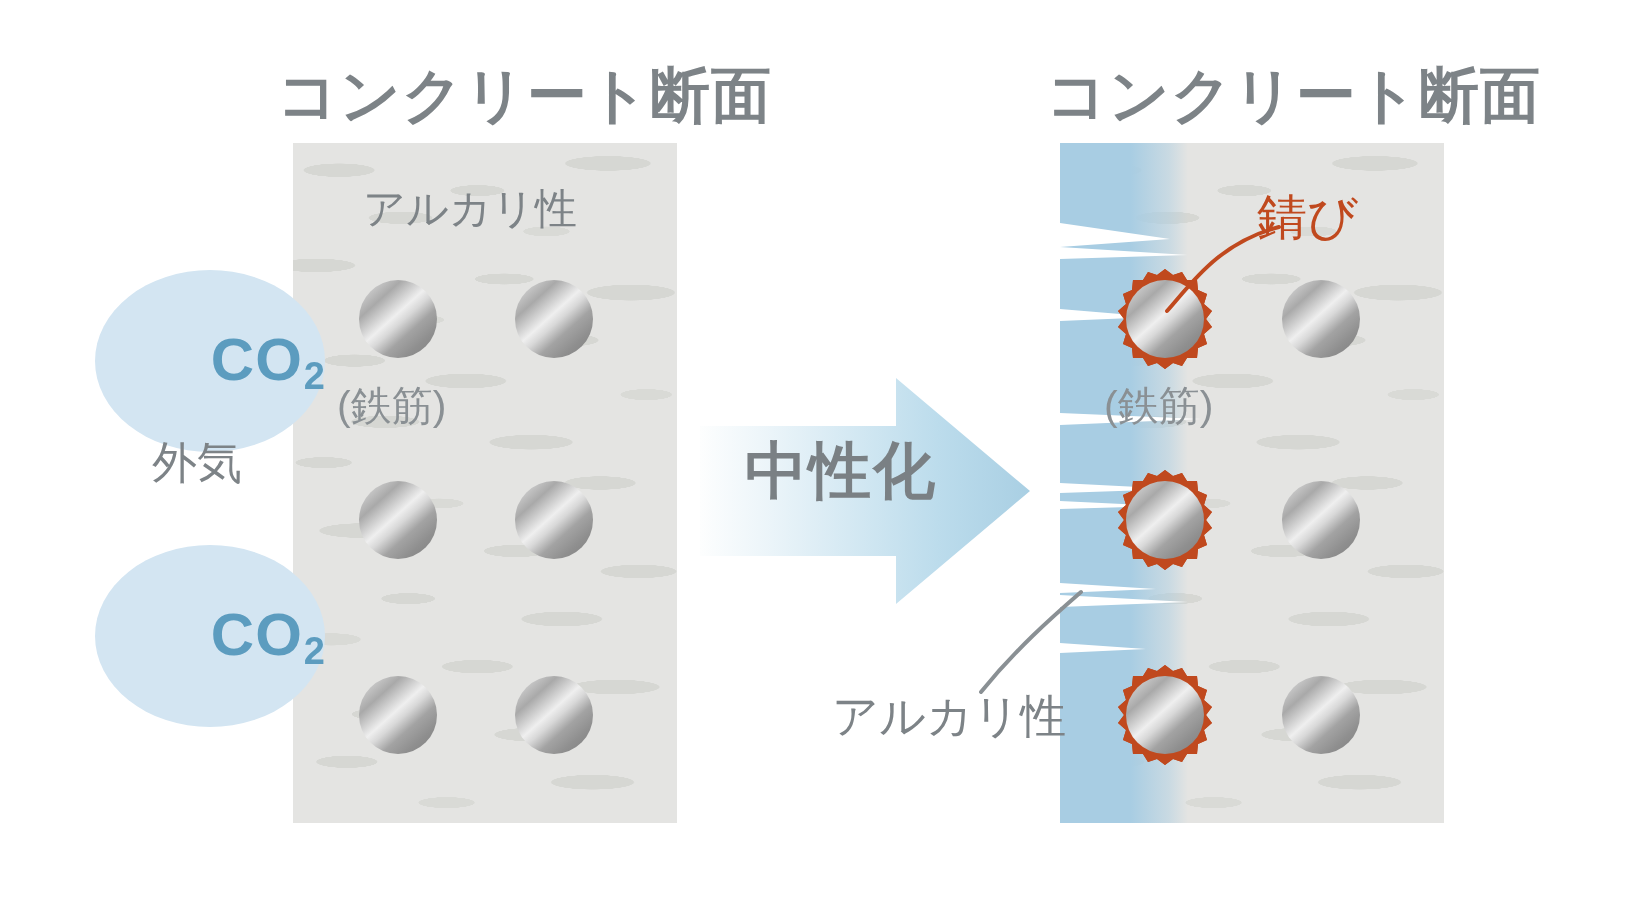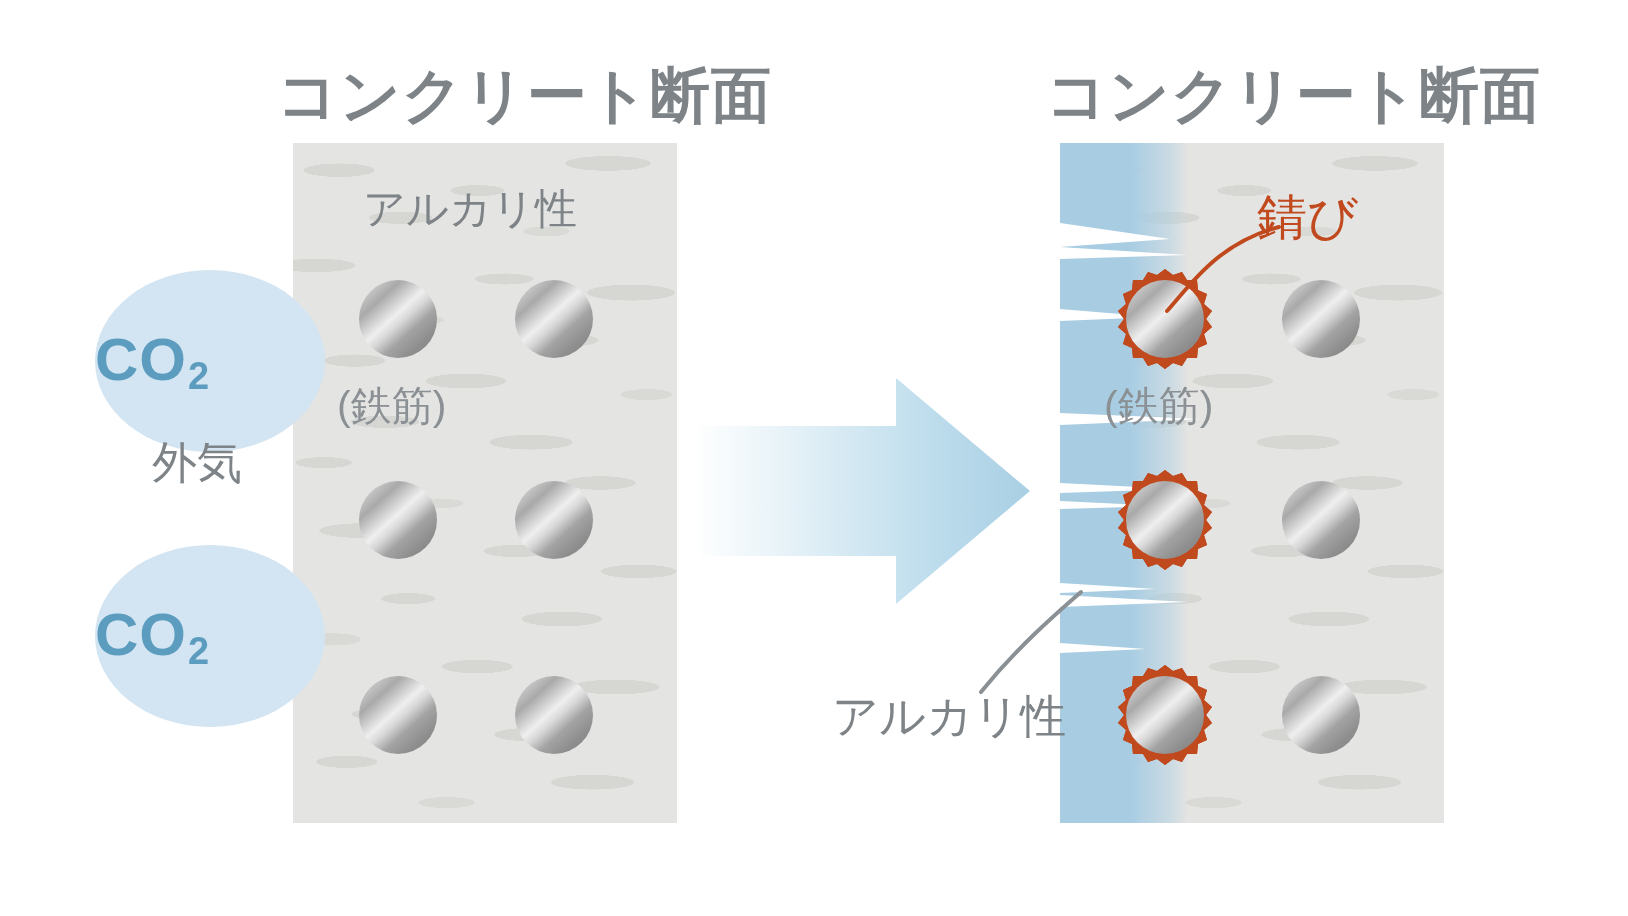--- a/index.html
+++ b/index.html
@@ -98,21 +98,21 @@
     position:absolute;color:#7d8387;font-size:42px;white-space:nowrap;line-height:1;
   }
   .paren-label{
     position:absolute;color:#8a9094;font-size:41px;white-space:nowrap;line-height:1;margin-left:9px;
   }
 
   
   .co2{
     position:absolute;border-radius:50%;
     background:#d3e5f2;
-    display:flex;align-items:center;justify-content:flex-start;
+    display:flex;align-items:center;justify-content:flex-end;
   }
   .co2 .txt{
     color:#5c9cbf;font-size:60px;font-weight:700;letter-spacing:1px;
     transform:translateY(-2px);
   }
   .co2 .txt sub{font-size:38px;font-weight:700;vertical-align:baseline;position:relative;top:9px;left:1px;}
 
   #outside-air{
     position:absolute;left:152px;top:440px;
     color:#7d8387;font-size:45px;white-space:nowrap;line-height:1;
@@ -178,20 +178,21 @@
       <linearGradient id="arrowGrad" x1="0" y1="0" x2="1" y2="0">
         <stop offset="0" stop-color="#fdfefe"></stop>
         <stop offset="0.18" stop-color="#eef6fa"></stop>
         <stop offset="0.45" stop-color="#d5e9f3"></stop>
         <stop offset="0.72" stop-color="#bcdcec"></stop>
         <stop offset="1" stop-color="#a9cfe3"></stop>
       </linearGradient>
     </defs>
     <path d="M0,48 L196,48 L196,0 L330,113 L196,226 L196,178 L0,178 Z" fill="url(#arrowGrad)"></path>
   </svg>
+  <div id="arrow-label">中性化</div>
 
   <div class="panel-title" id="title-right">コンクリート断面</div>
 
   <div class="panel" id="panel-right">
     <div class="tex"></div>
     <div class="carb-zone"></div>
 
     <svg style="position:absolute;left:0;top:0;width:384px;height:680px;" viewBox="0 0 384 680">
       <polygon points="0,80 110,96 0,104" fill="#ffffff"></polygon>
       <polygon points="0,104 128,112 0,116" fill="#ffffff"></polygon>

